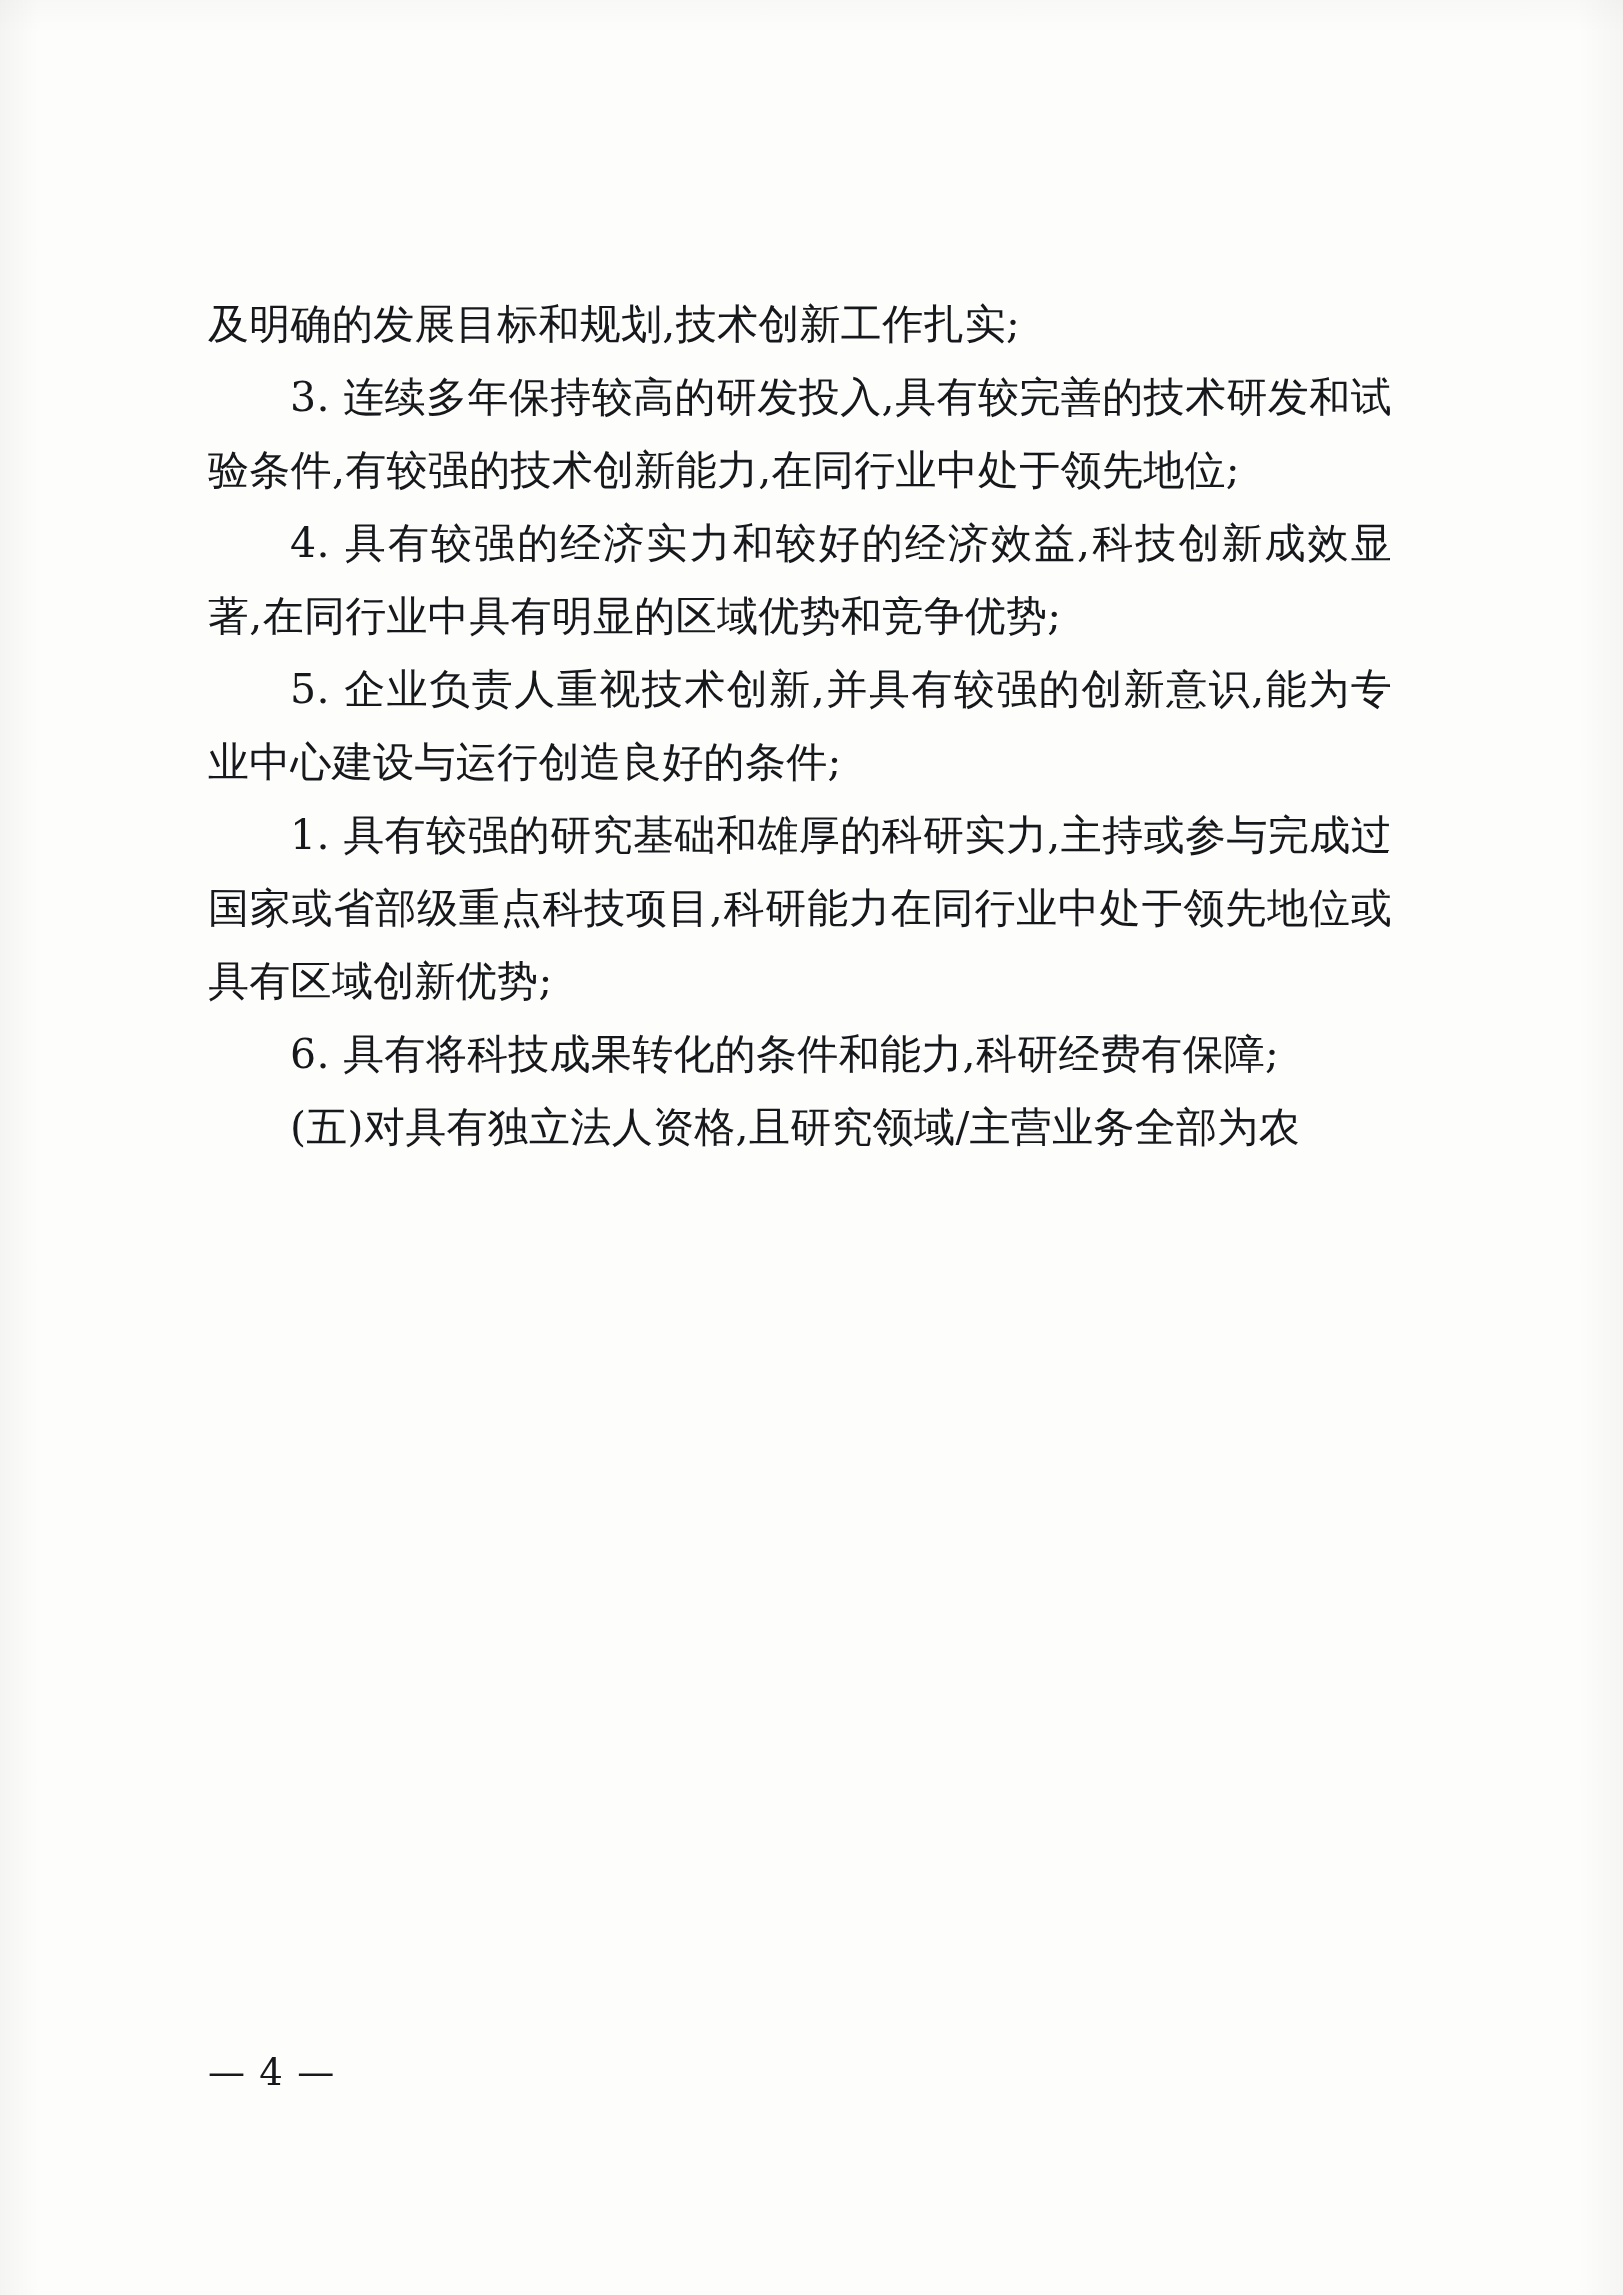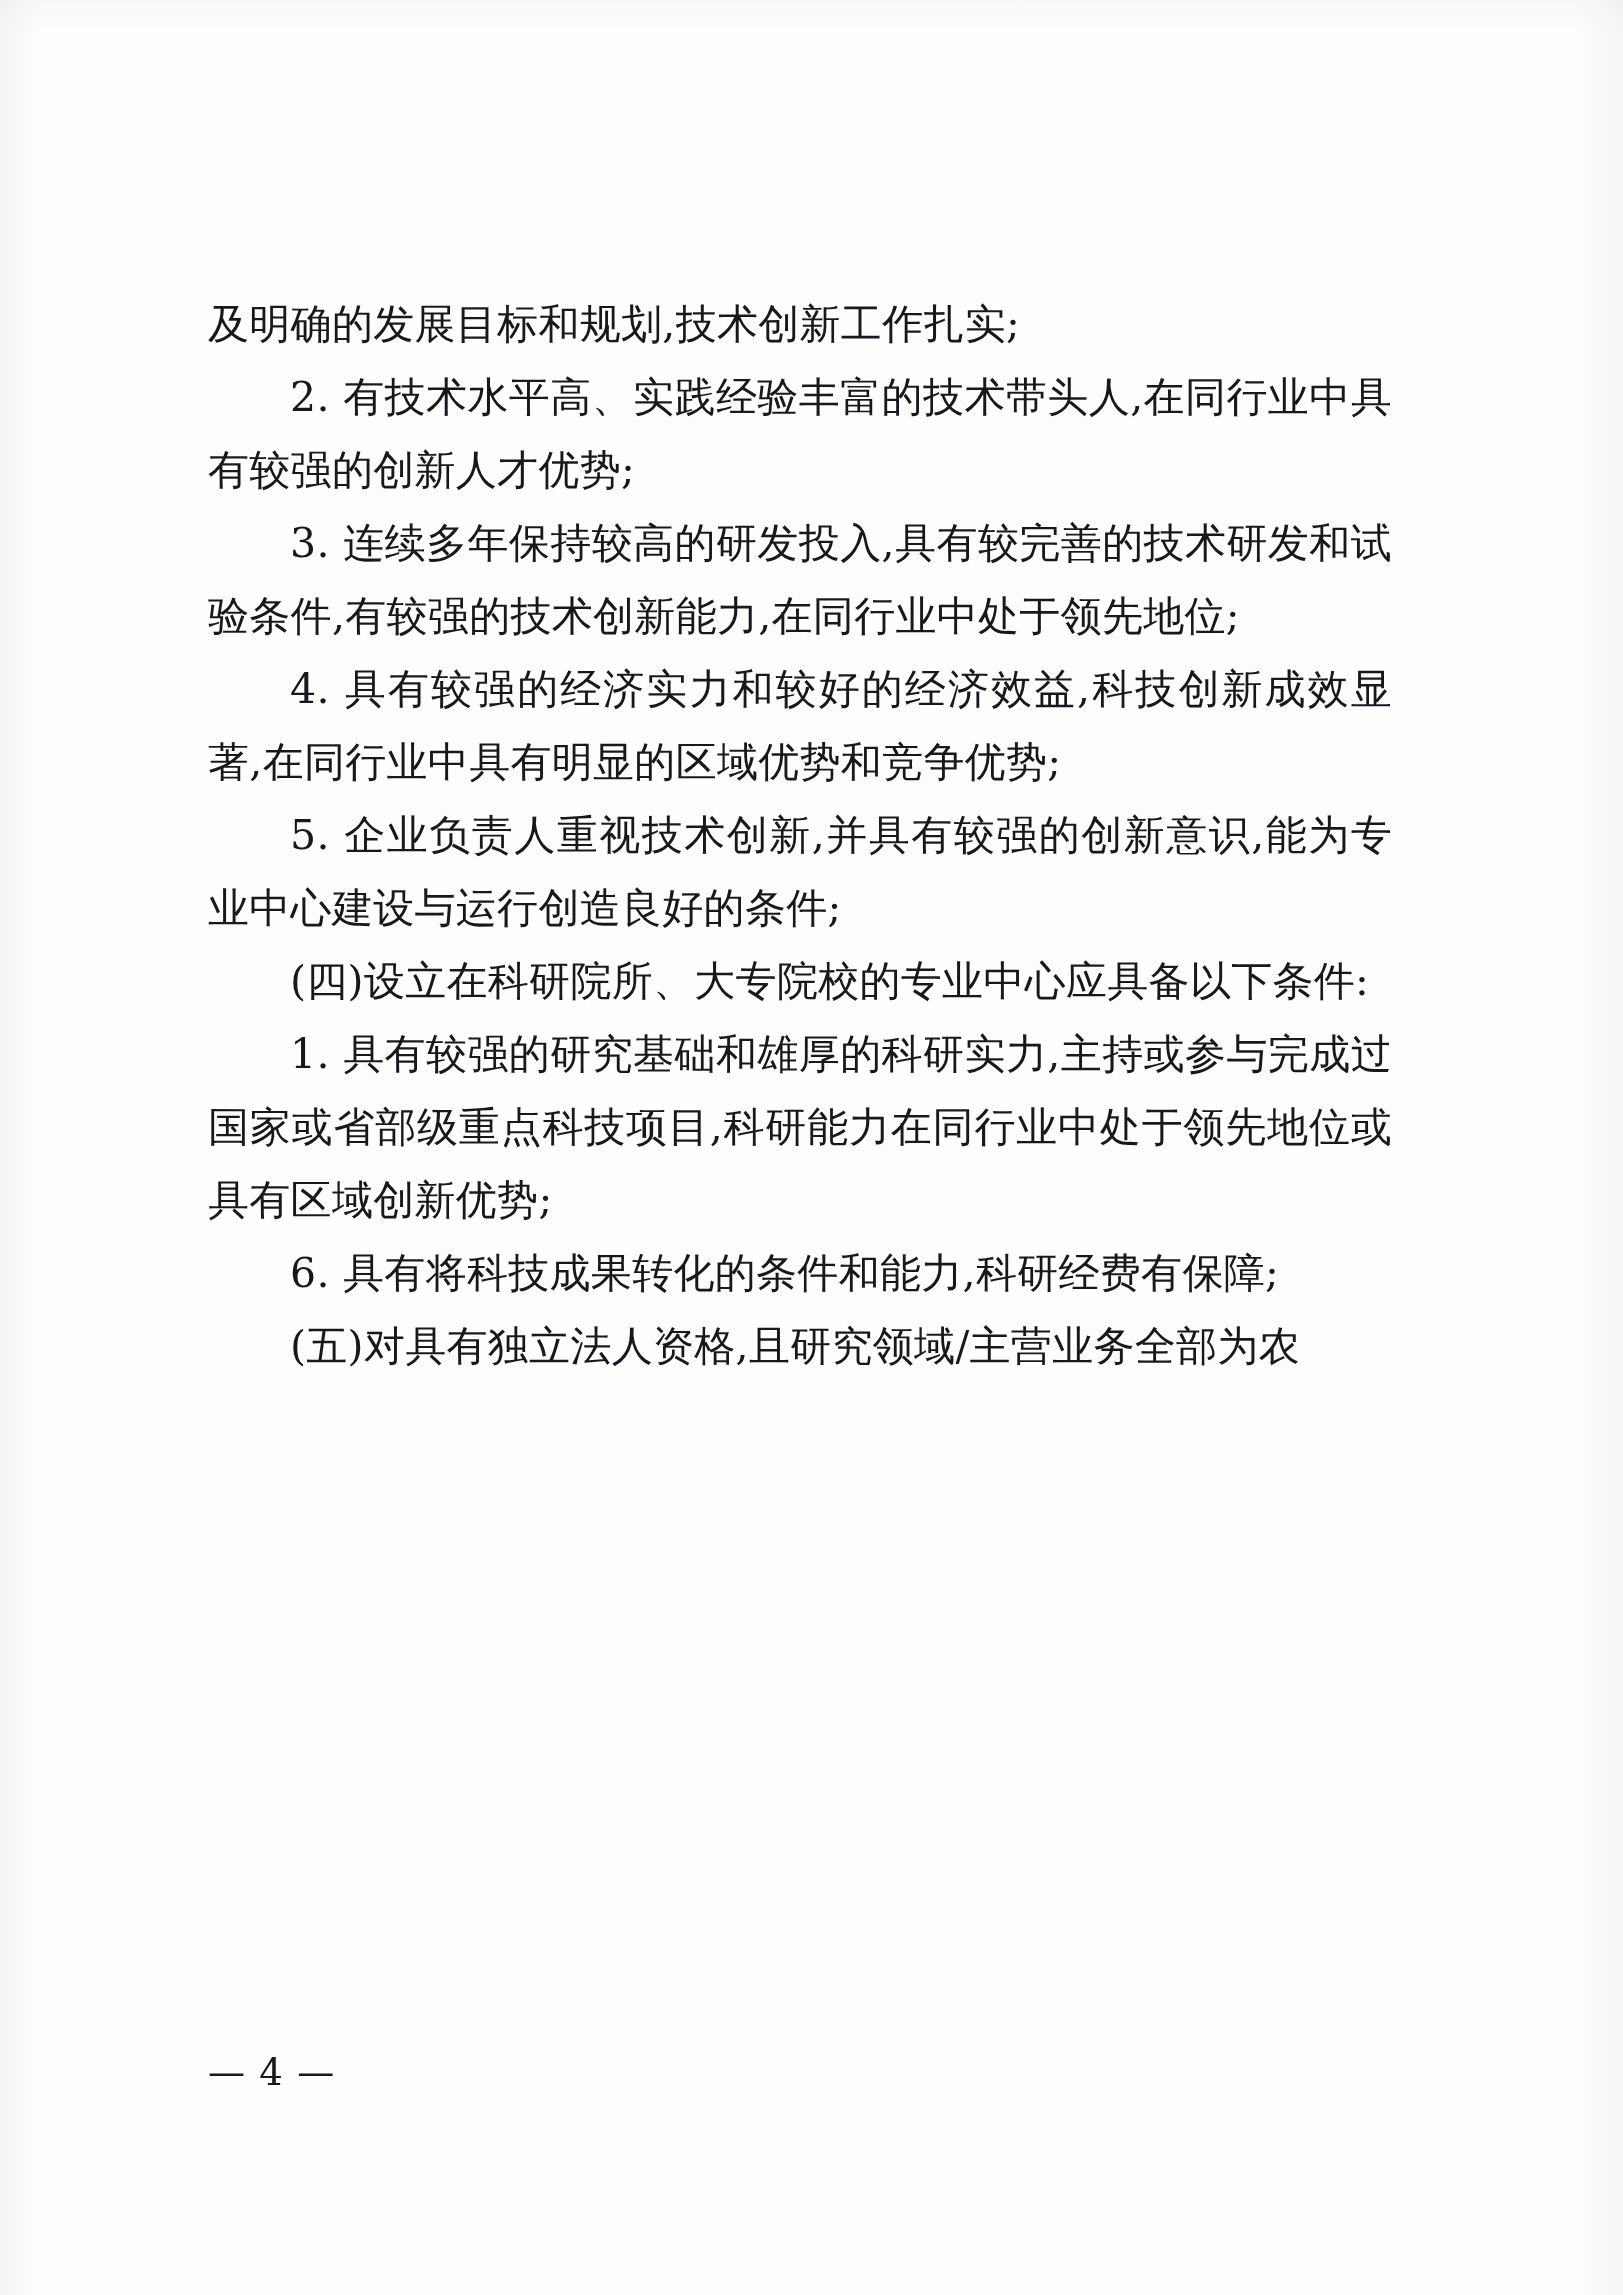--- a/index.html
+++ b/index.html
@@ -64,25 +64,23 @@
   }
 </style>
 </head>
 <body>
 
 <div class="page">
   <div class="paper-tint"></div>
 
   <div class="content">
     <p class="para noindent">及明确的发展目标和规划,技术创新工作扎实;</p>
-    <p class="para indent">2. 有技术水平高、实践经验丰富的技术带头人,在同行业中具有较强的创新人才优势;</p>
     <p class="para indent">3. 连续多年保持较高的研发投入,具有较完善的技术研发和试验条件,有较强的技术创新能力,在同行业中处于领先地位;</p>
     <p class="para indent">4. 具有较强的经济实力和较好的经济效益,科技创新成效显著,在同行业中具有明显的区域优势和竞争优势;</p>
     <p class="para indent">5. 企业负责人重视技术创新,并具有较强的创新意识,能为专业中心建设与运行创造良好的条件;</p>
-    <p class="para indent">(四)设立在科研院所、大专院校的专业中心应具备以下条件:</p>
     <p class="para indent">1. 具有较强的研究基础和雄厚的科研实力,主持或参与完成过国家或省部级重点科技项目,科研能力在同行业中处于领先地位或具有区域创新优势;</p>
     <p class="para indent">6. 具有将科技成果转化的条件和能力,科研经费有保障;</p>
     <p class="para indent">(五)对具有独立法人资格,且研究领域/主营业务全部为农</p>
   </div>
 
   <div class="footer">
     <span class="pg">— 4 —</span>
   </div>
 </div>
 

